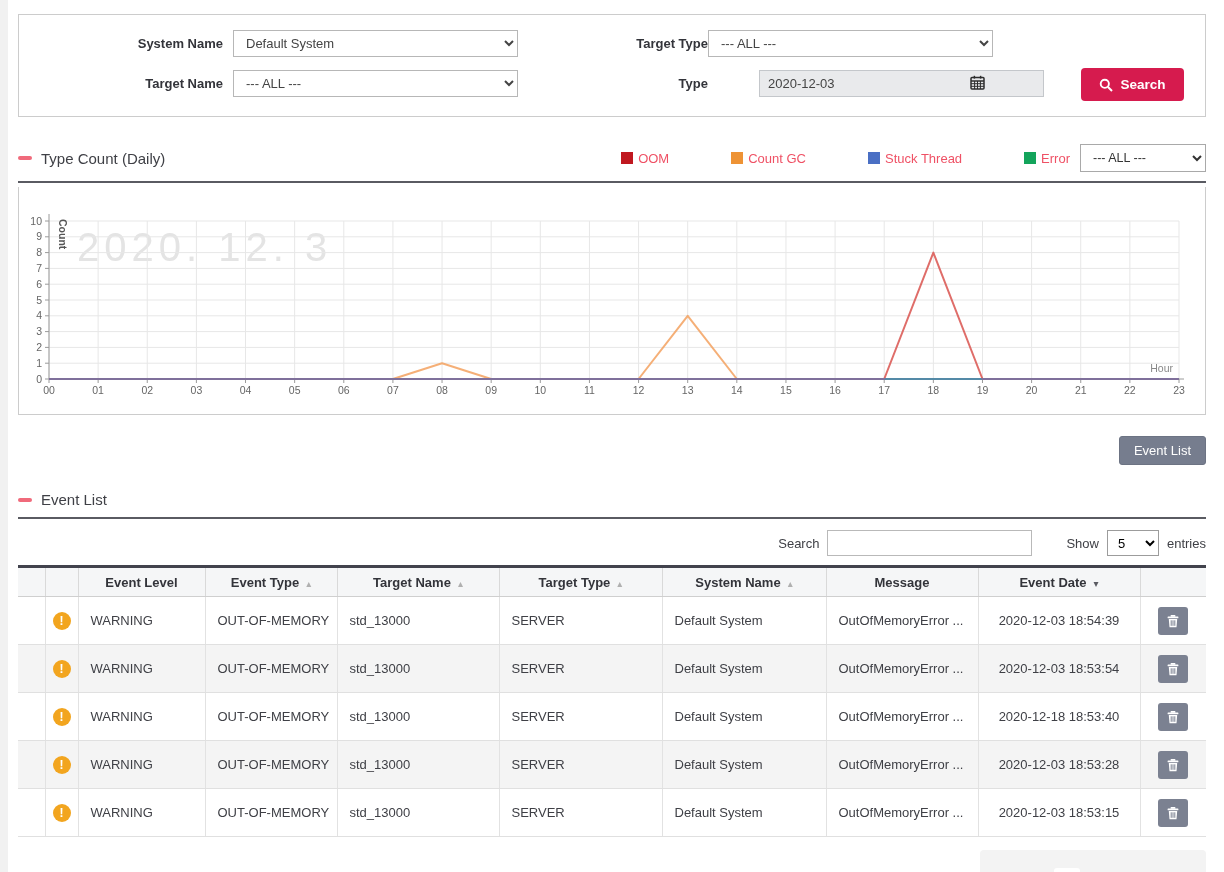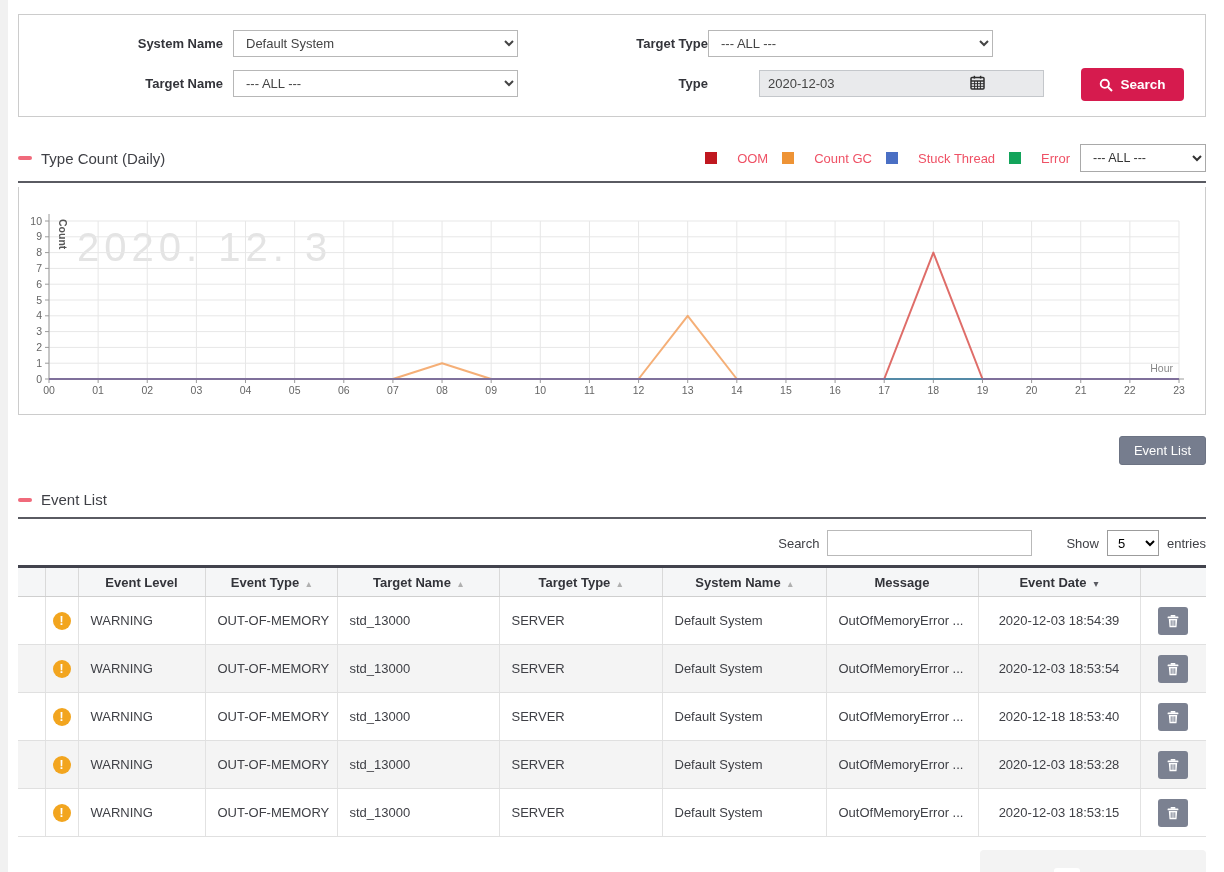--- a/index.html
+++ b/index.html
@@ -17,21 +17,21 @@
   .cal-btn { position:absolute; width:26px; height:27px; background:transparent; border:none; display:flex; align-items:center; justify-content:center; cursor:pointer; }
   .search-btn { position:absolute; left:1062px; top:53px; width:103px; height:33px; background:#d61b4e; color:#fff;
     border:none; border-radius:4px; font-family:inherit; font-size:13.5px; font-weight:bold; display:flex; align-items:center; justify-content:center; gap:7px; cursor:pointer; }
 
   
   .section-head { display:flex; align-items:center; border-bottom:2px solid #5a5b62; padding-bottom:9px; }
   .title-dash { width:14px; height:4px; background:#f06a7b; border-radius:2px; margin-right:9px; flex:none; }
   .section-title { font-size:15px; color:#3f4046; }
   .chart-head { margin-top:27px; }
   .legend-wrap { margin-left:auto; display:flex; align-items:center; gap:14px; }
-  .legend-item { display:flex; align-items:center; gap:20px; }
+  .legend-item { display:flex; align-items:center; gap:5px;margin-left:48px; }
   .legend-swatch { width:12px; height:12px; display:inline-block; }
   .legend-label { color:#ef5165; font-size:13px; }
   .chart-filter-select { width:126px; height:28px; border:1px solid #a9a9a9; background:#fff; font-family:inherit; font-size:12.5px; color:#333; padding-left:8px; margin-left:10px; }
 
   .chart-panel { margin-top:4px; border:1px solid #ccc; border-top:none; background:#fff; height:228px; }
 
   
   .btn-row { margin-top:21px; text-align:right; }
   .gray-btn { background:#767d8e; color:#fff; border:1px solid #6c7383; border-radius:3px; font-family:inherit;
     font-size:13px; padding:0 14px; height:29px; cursor:pointer; display:inline-flex; align-items:center; gap:7px; }

